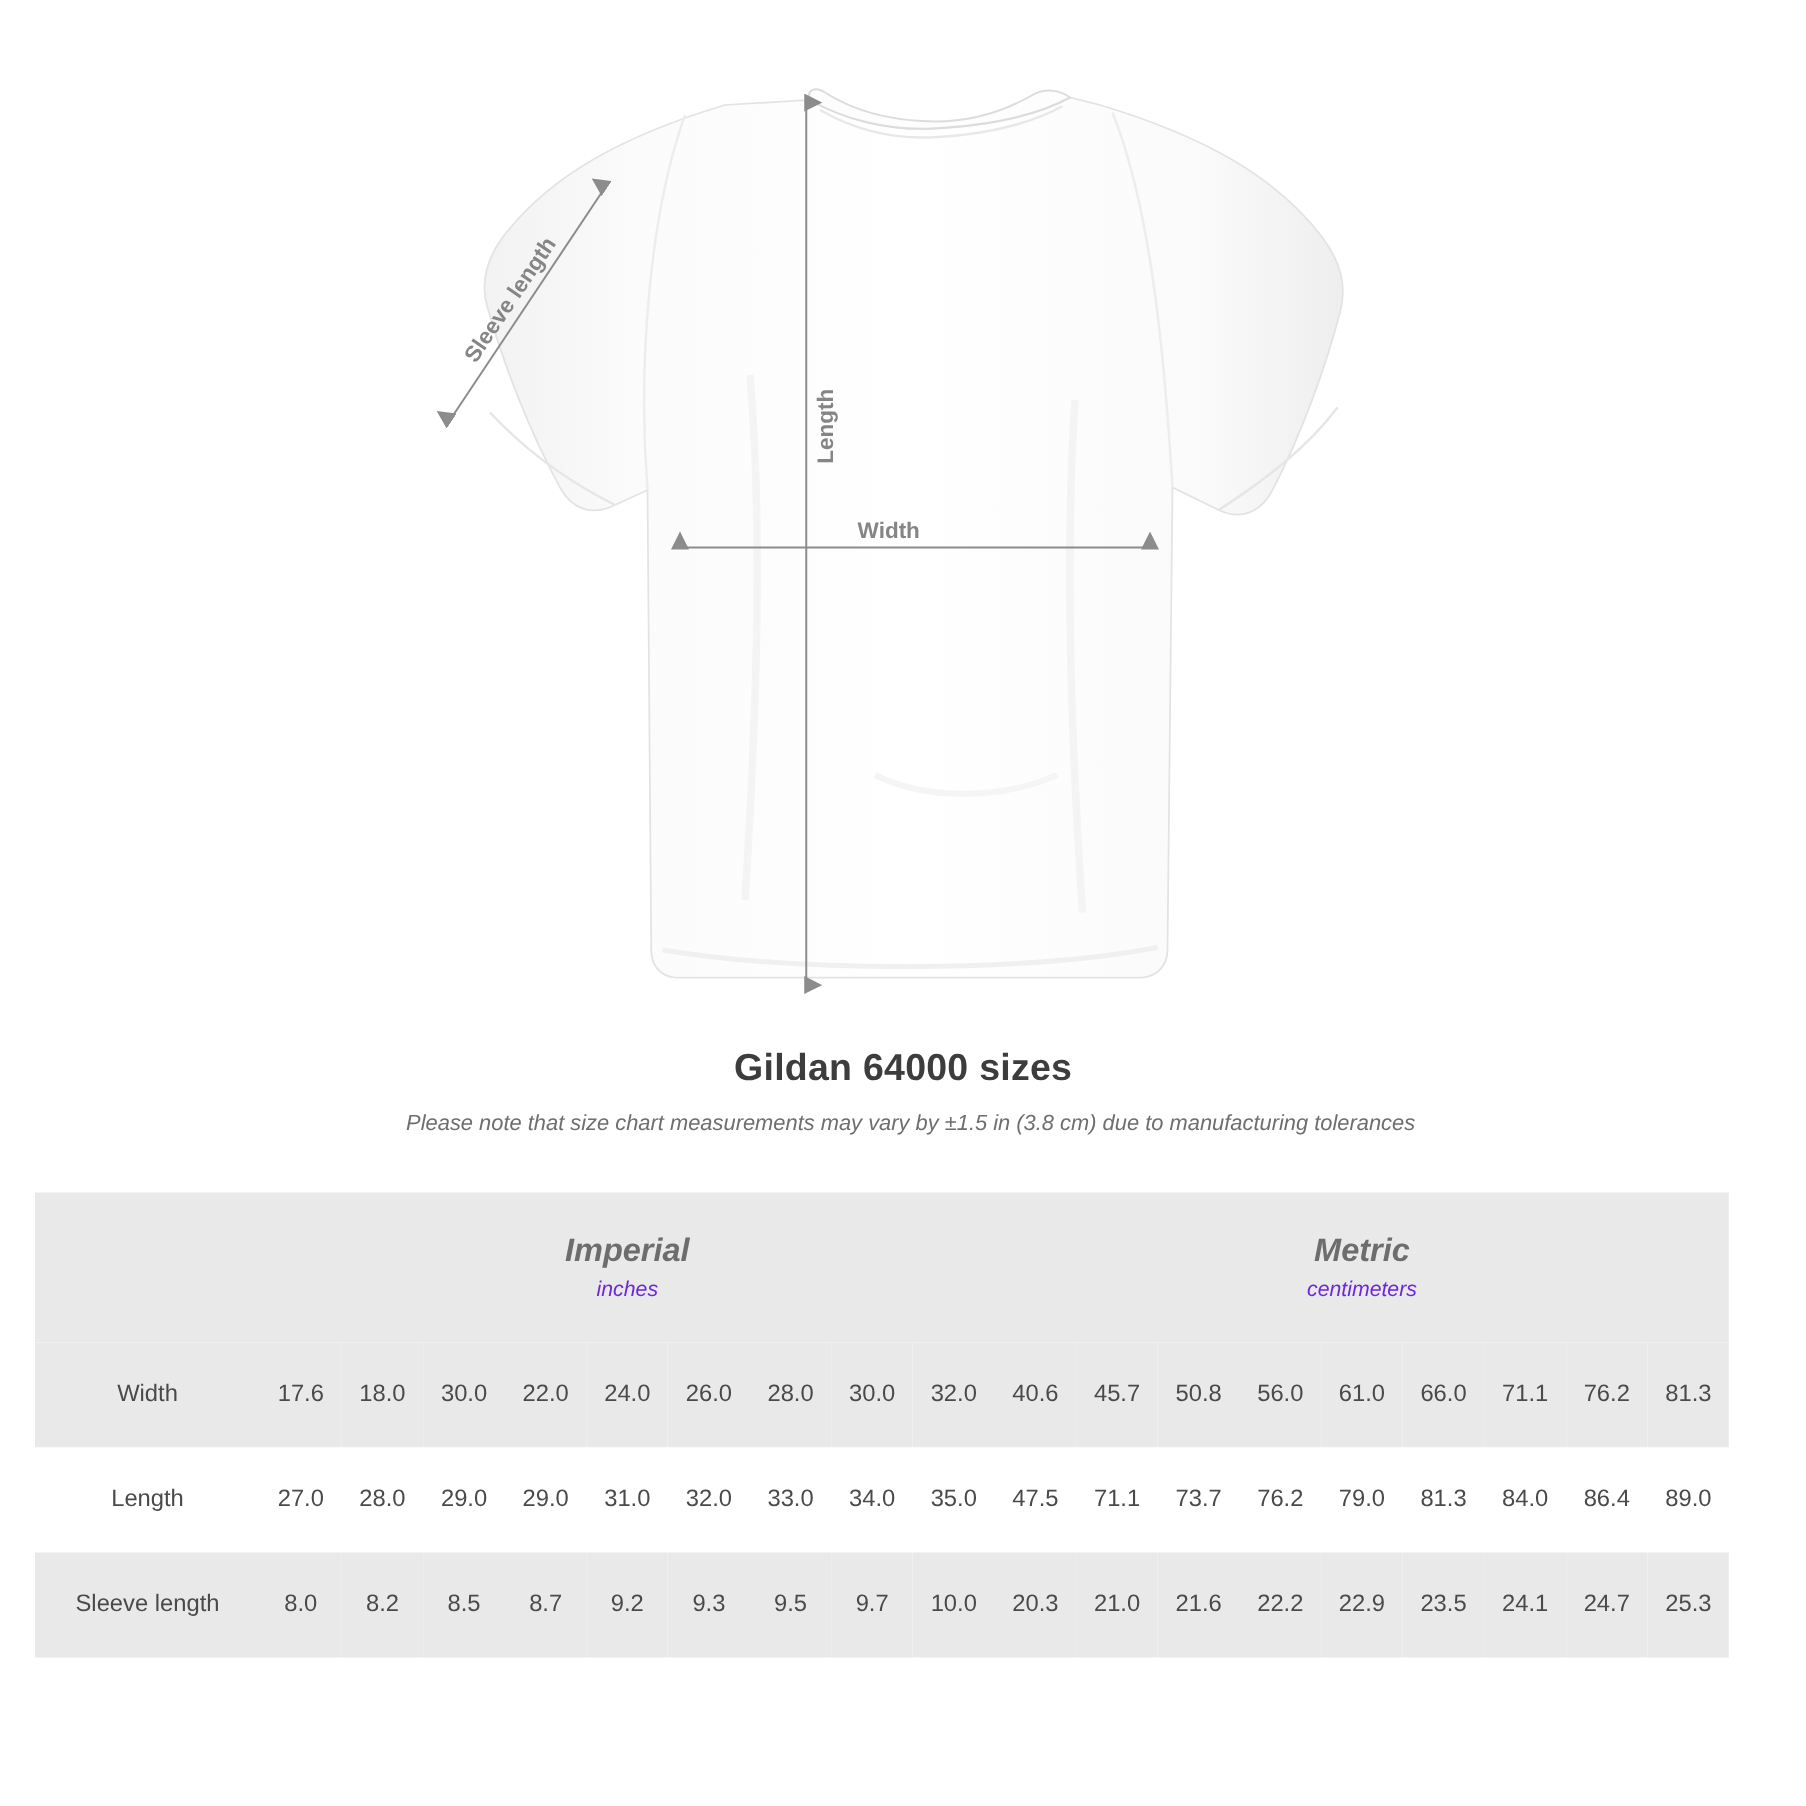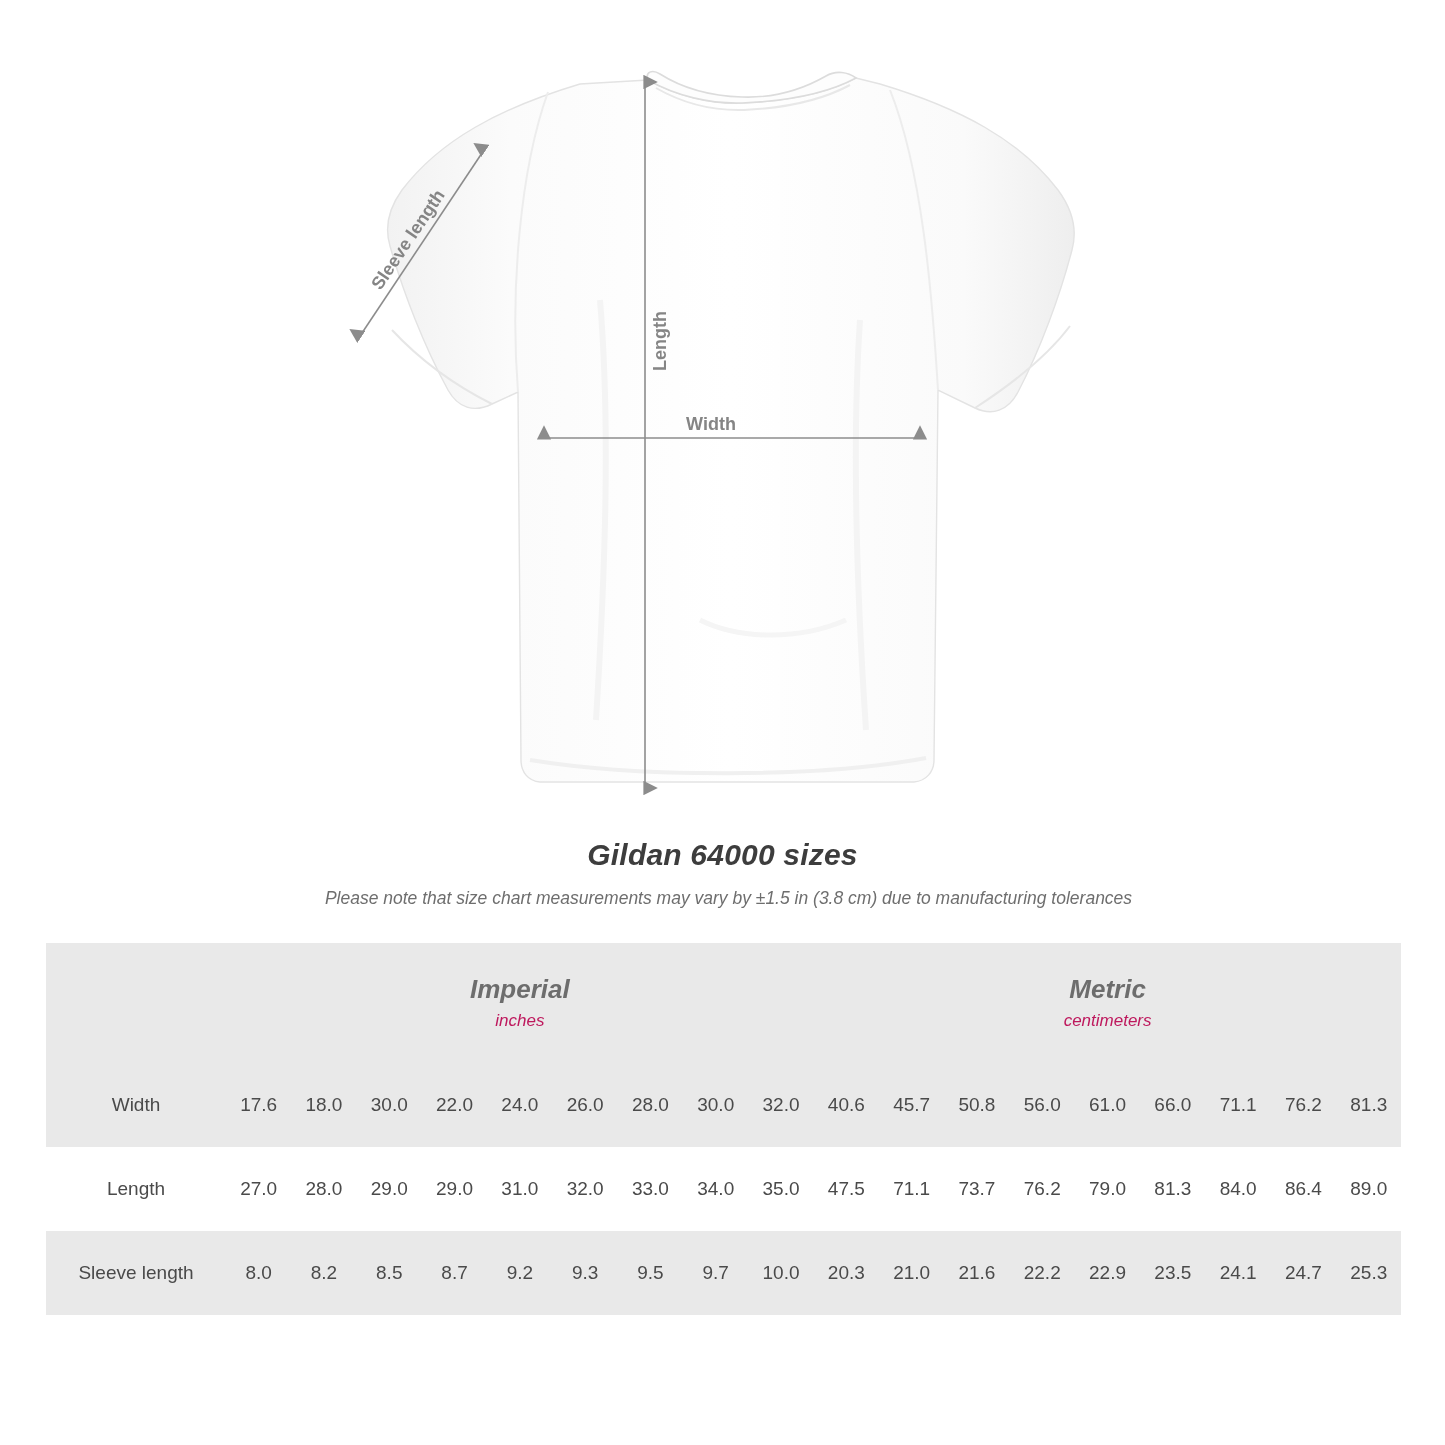--- a/index.html
+++ b/index.html
@@ -29,34 +29,33 @@
   }
 
   
   #chart-title {
     text-align: center;
     font-size: 30px;
     font-weight: bold;
     color: #3d3d3d;
     margin: 8px 0 0 0;
     letter-spacing: 0.2px;
-    font-style: italic;
   }
   #chart-note {
     text-align: center;
     font-size: 17.5px;
     font-style: italic;
     color: #6e6e6e;
     margin: 16px 0 0 12px;
   }
 
   
   #size-table-wrap {
-    margin-top: 34px;
-    padding: 0 46px;
+    margin-top: 45px;
+    padding: 0 28px;
     box-sizing: border-box;
     width: 1445px;
   }
   table.size-table {
     border-collapse: collapse;
     width: 1355px;
     table-layout: fixed;
   }
   table.size-table td, table.size-table th {
     text-align: center;
@@ -75,21 +74,21 @@
   .unit-title {
     font-size: 26px;
     font-style: italic;
     font-weight: bold;
     color: #6d6d6d;
     line-height: 1.1;
   }
   .unit-sub {
     font-size: 17px;
     font-style: italic;
-    color: #be185d;
+    color: #6d28d9;
     margin-top: 8px;
   }
   .hdr-row td {
     background: #ffffff;
     height: 86px;
     font-weight: bold;
     font-size: 19.5px;
     color: #414141;
   }
   .hdr-row td.rowlabel {

